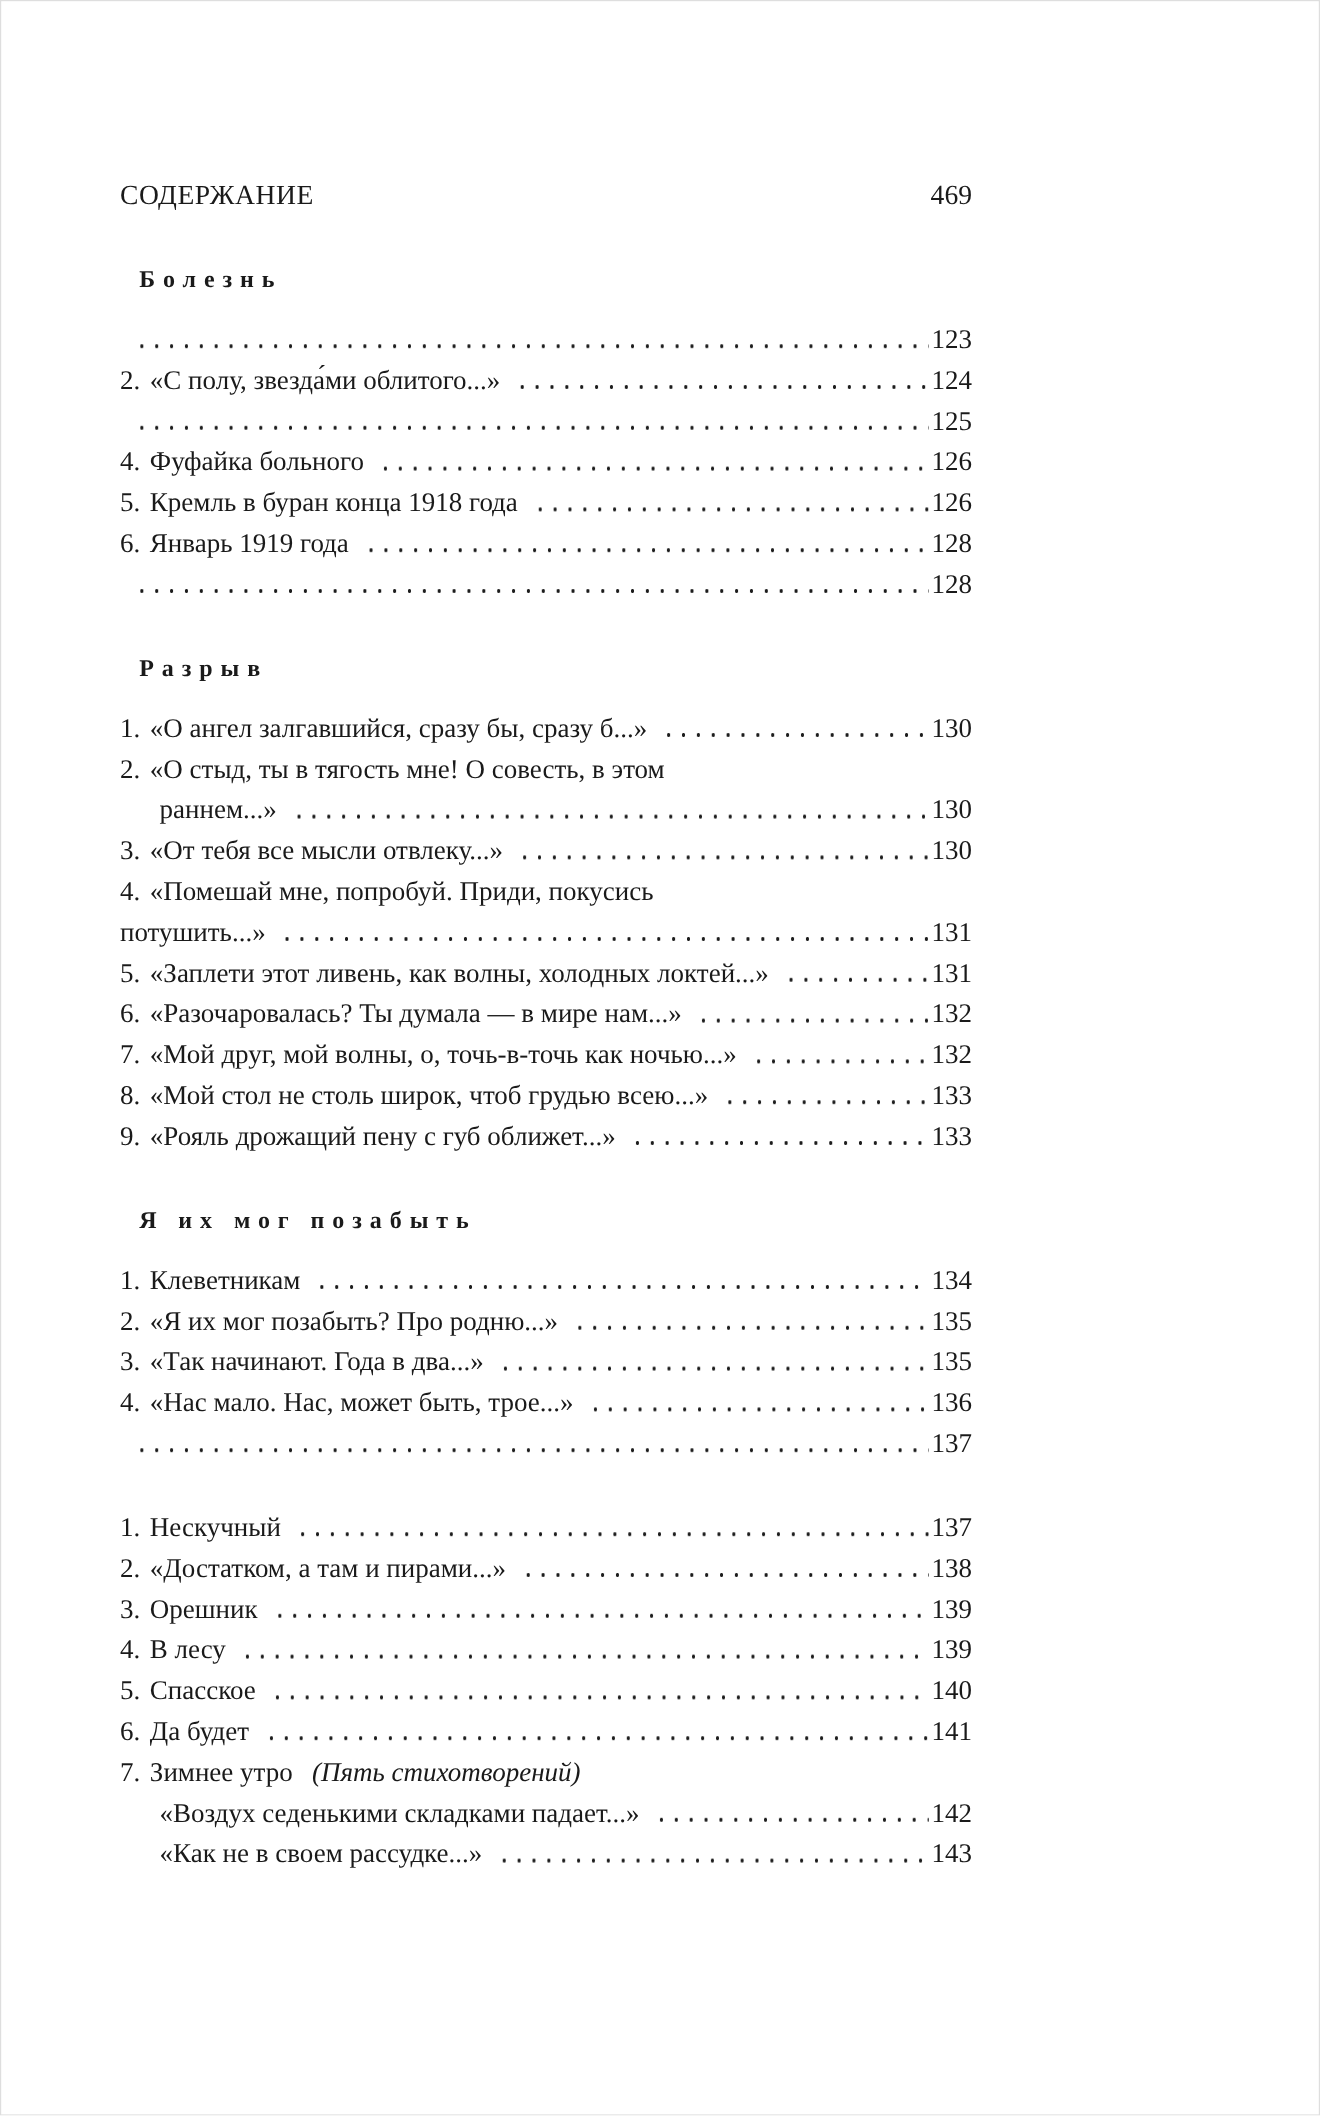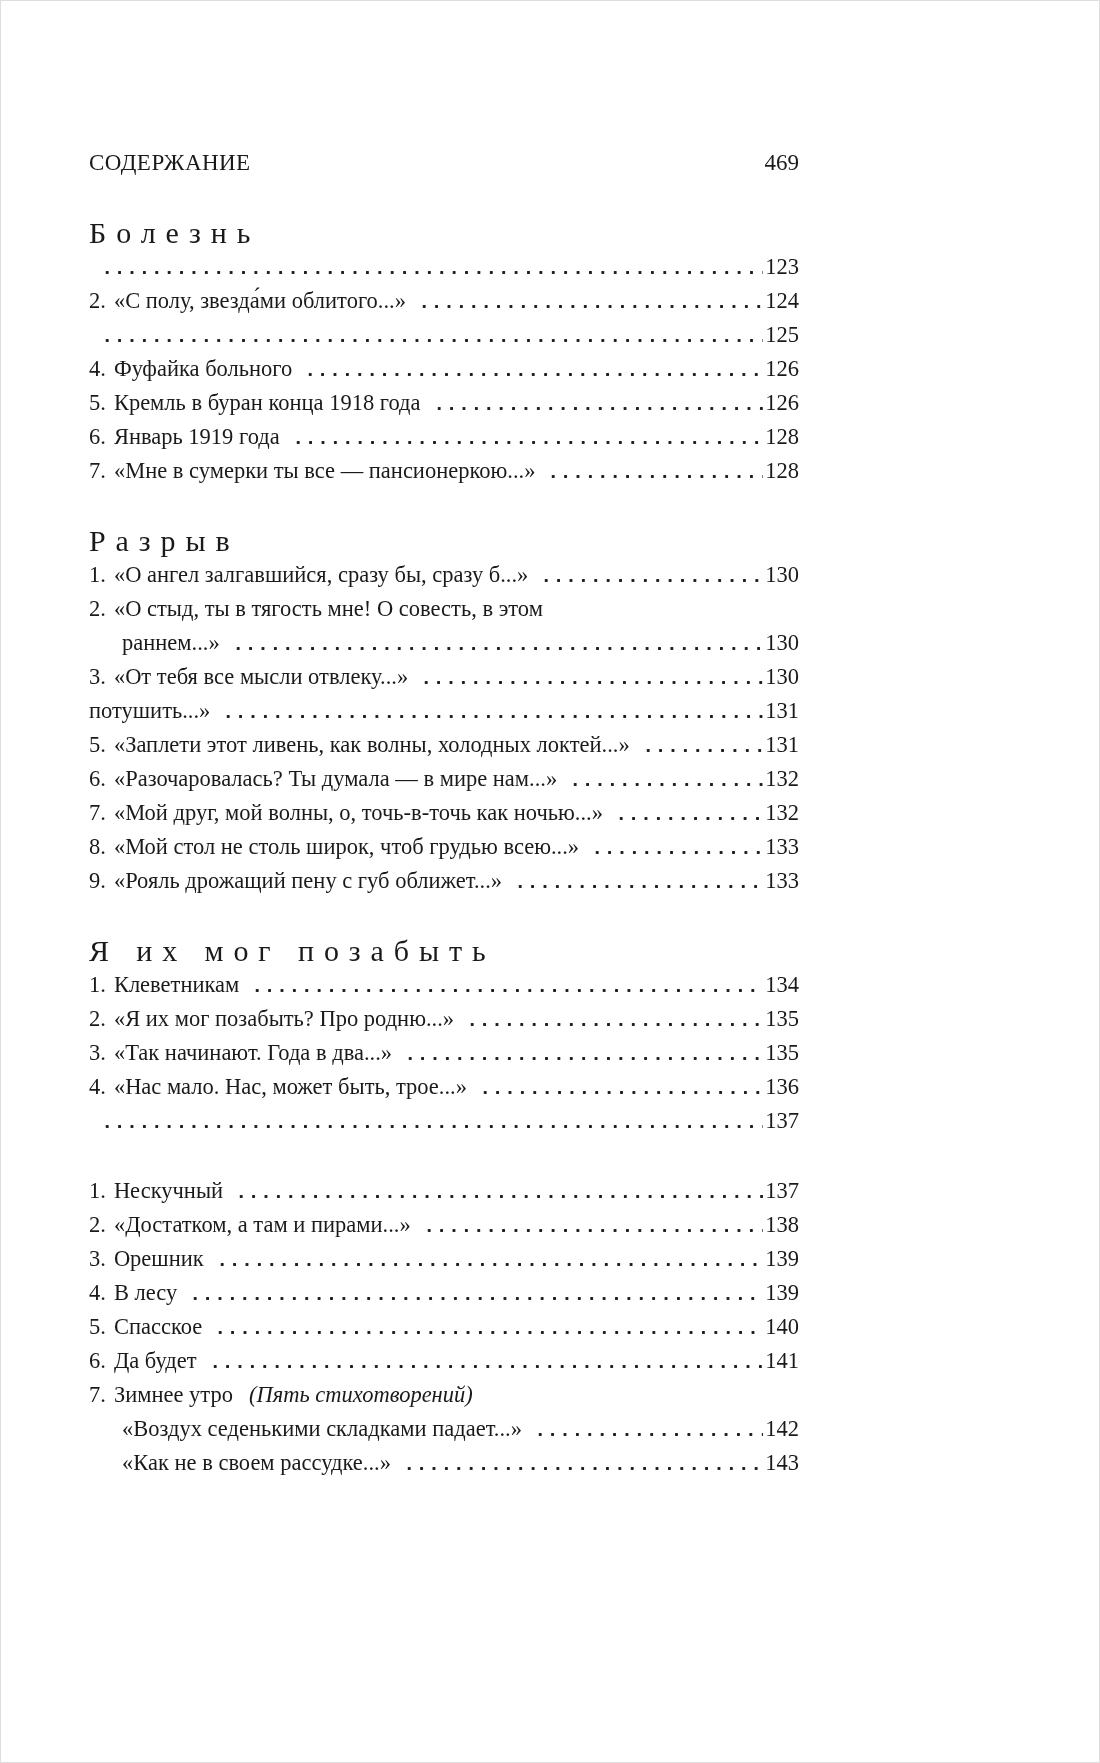--- a/index.html
+++ b/index.html
@@ -9,42 +9,42 @@
     height: 1763px;
     background: #ffffff;
     color: #1a1a1a;
     font-family: "Liberation Serif", "DejaVu Serif", serif;
     box-sizing: border-box;
     border: 1px solid #dedede;
     overflow: hidden;
   }
   .content {
     position: absolute;
-    left: 88px;
+    left: 99px;
     top: 145px;
     width: 710px;
   }
   .toc-header {
     display: flex;
     justify-content: space-between;
     align-items: baseline;
     font-size: 23px;
     line-height: 34px;
     margin-bottom: 36px;
   }
   .running-title { letter-spacing: 0.02em; }
   .folio { }
   .toc-section { margin-top: 36px; }
   .toc-section:first-child { margin-top: 0; }
   .section-title {
-    font-size: 30px;
-    font-weight: normal;
+    font-size: 20px;
+    font-weight: bold;
     letter-spacing: 0.33em;
     line-height: 34px;
-    margin: 0;
+    margin: 16px;
   }
   .toc-row {
     display: flex;
     align-items: flex-start;
     font-size: 22.5px;
     line-height: 34px;
   }
   .toc-row .row-label { flex: 0 0 auto; white-space: nowrap; }
   .toc-row.indent { padding-left: 33px; align-items: center; }
   .row-num { margin-right: 8px; }
@@ -96,21 +96,20 @@
             <span class="row-label"><span class="row-num">5.</span><span class="row-title">Кремль в буран конца 1918 года</span></span>
             <span class="dot-leader"></span>
             <span class="row-page">126</span>
           </div>
           <div class="toc-row">
             <span class="row-label"><span class="row-num">6.</span><span class="row-title">Январь 1919 года</span></span>
             <span class="dot-leader"></span>
             <span class="row-page">128</span>
           </div>
           <div class="toc-row">
-            <span class="row-label"><span class="row-num">7.</span><span class="row-title">«Мне в сумерки ты все — пансионеркою...»</span></span>
             <span class="dot-leader"></span>
             <span class="row-page">128</span>
           </div>
         </section>
         <section class="toc-section">
           <h2 class="section-title">Разрыв</h2>
           <div class="toc-row">
             <span class="row-label"><span class="row-num">1.</span><span class="row-title">«О ангел залгавшийся, сразу бы, сразу б...»</span></span>
             <span class="dot-leader"></span>
             <span class="row-page">130</span>
@@ -120,20 +119,23 @@
           </div>
           <div class="toc-row indent">
             <span class="row-label"><span class="row-title">раннем...»</span></span>
             <span class="dot-leader"></span>
             <span class="row-page">130</span>
           </div>
           <div class="toc-row">
             <span class="row-label"><span class="row-num">3.</span><span class="row-title">«От тебя все мысли отвлеку...»</span></span>
             <span class="dot-leader"></span>
             <span class="row-page">130</span>
+          </div>
+          <div class="toc-row">
+            <span class="row-label"><span class="row-num">4.</span><span class="row-title">«Помешай мне, попробуй. Приди, покусись</span></span>
           </div>
           <div class="toc-row">
             <span class="row-label"><span class="row-title">потушить...»</span></span>
             <span class="dot-leader"></span>
             <span class="row-page">131</span>
           </div>
           <div class="toc-row">
             <span class="row-label"><span class="row-num">5.</span><span class="row-title">«Заплети этот ливень, как волны, холодных локтей...»</span></span>
             <span class="dot-leader"></span>
             <span class="row-page">131</span>

